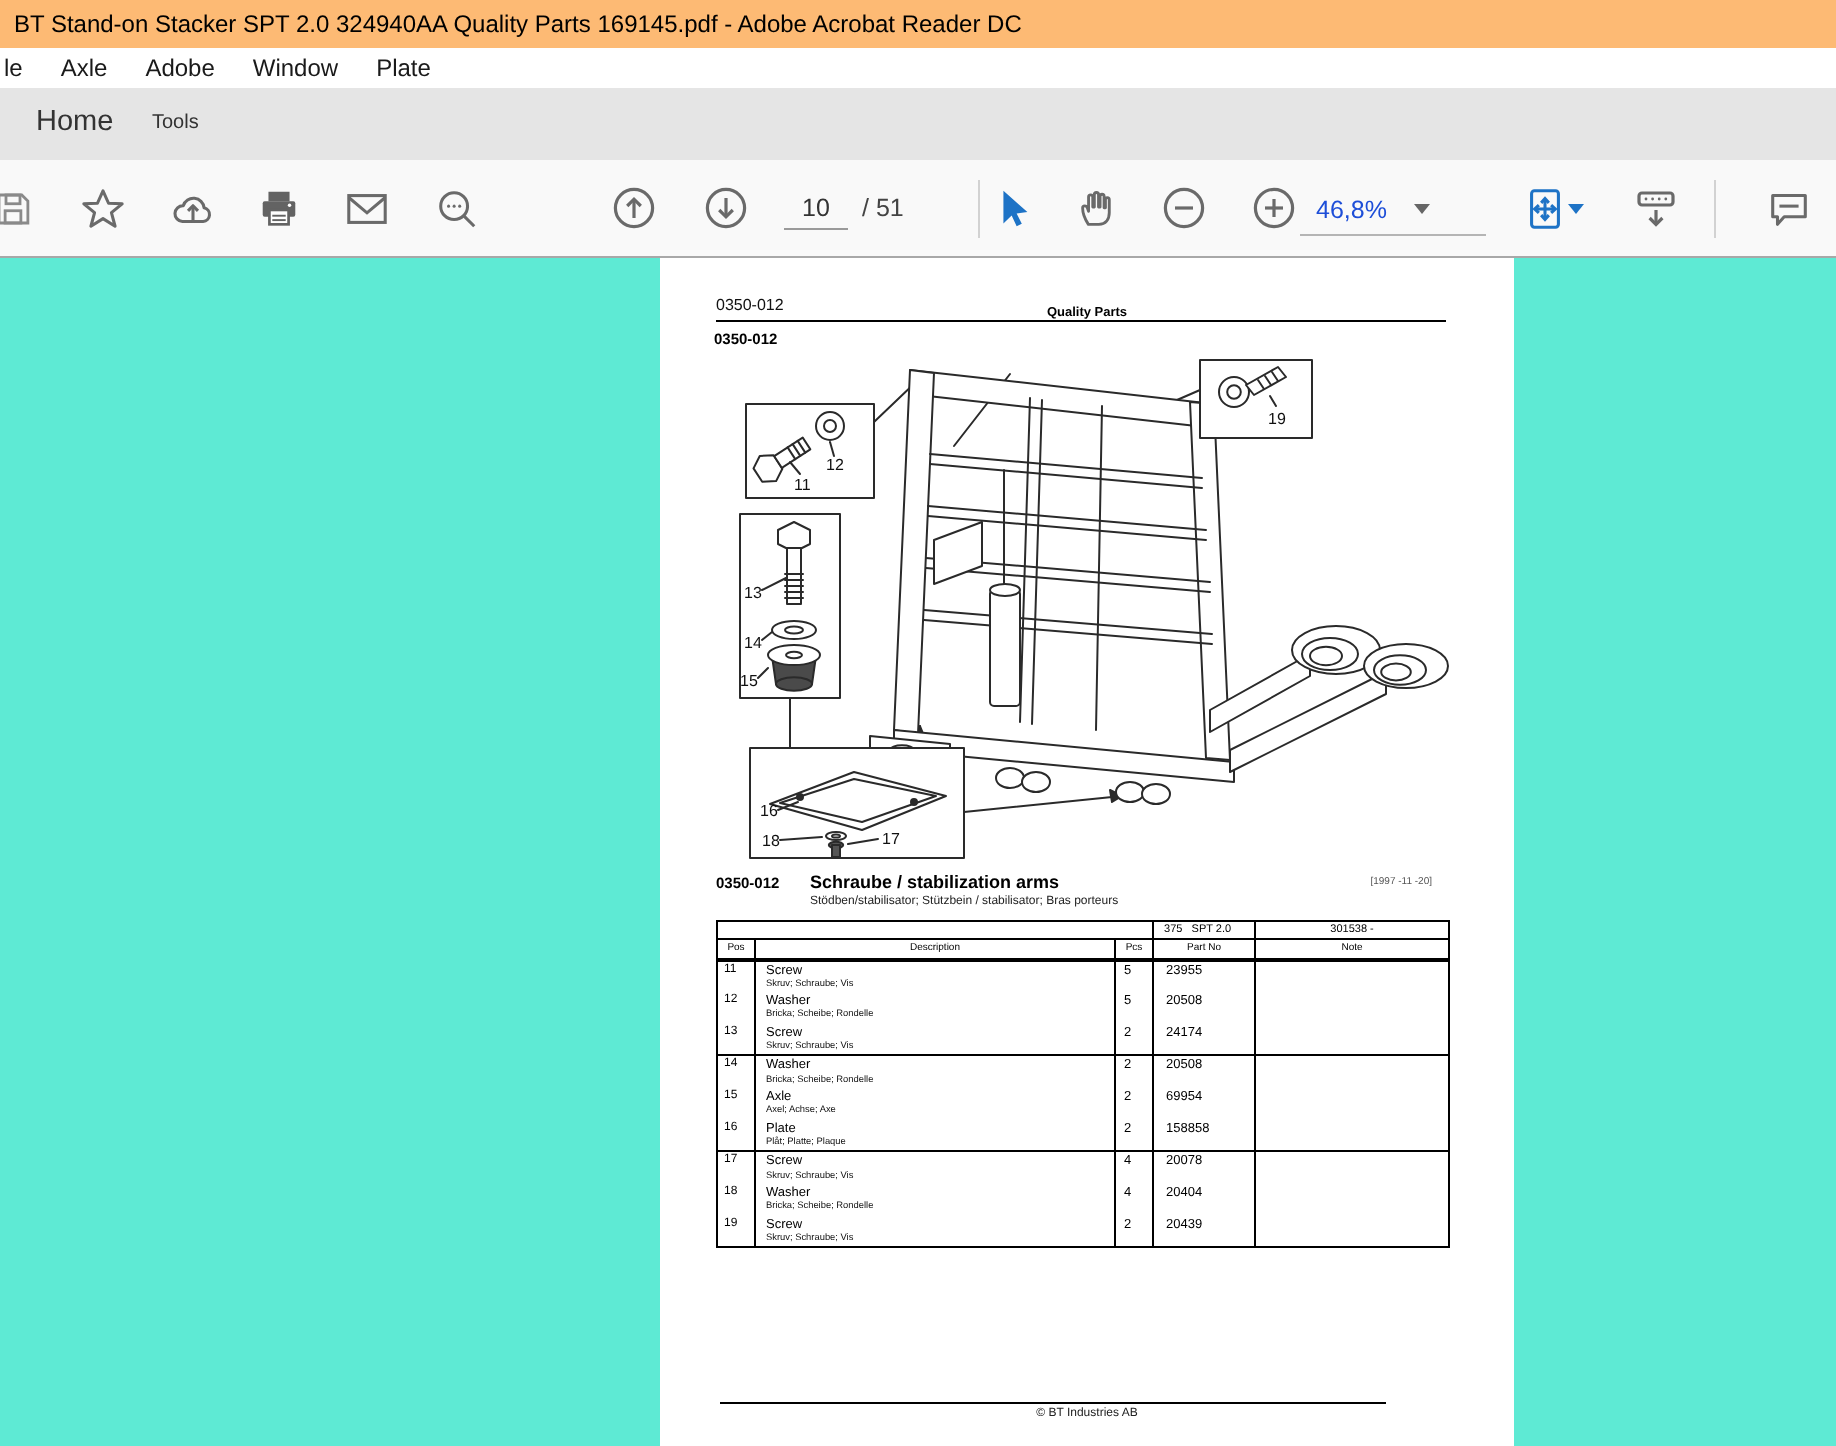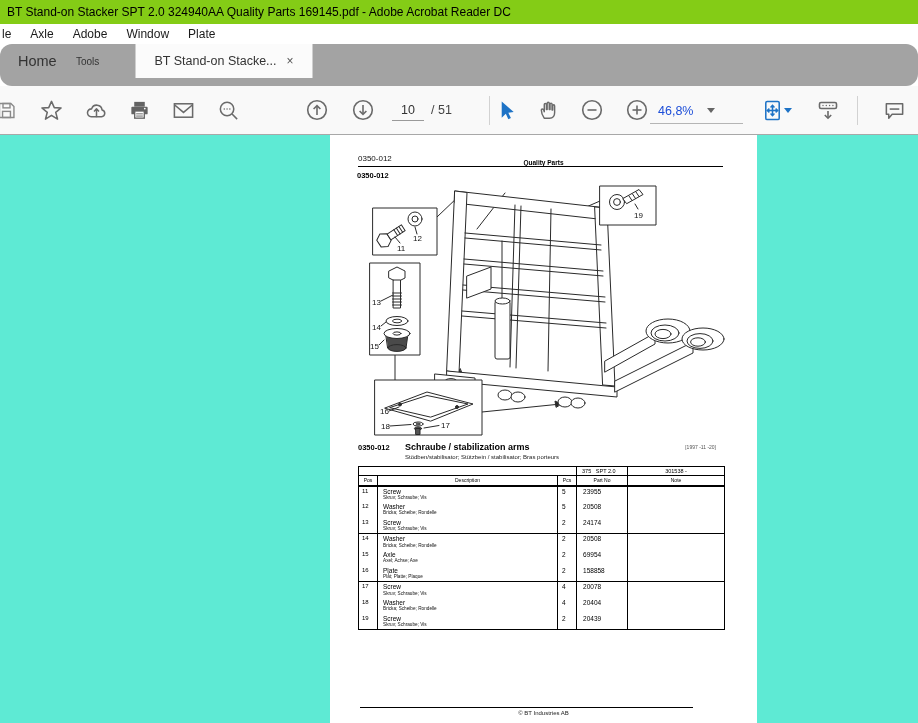--- a/index.html
+++ b/index.html
@@ -1,20 +1,20 @@
 <!DOCTYPE html>
 <html><head>
 <meta charset="utf-8">
 <style>
   * { margin:0; padding:0; box-sizing:border-box; }
   html,body { width:918px; height:723px; overflow:hidden; font-family:"Liberation Sans", sans-serif; background:#fff; }
-  .titlebar { height:24px; background:#84cc16; display:flex; align-items:center; padding-left:7px; font-size:12px; color:#000; }
+  .titlebar { height:24px; background:#fdba74; display:flex; align-items:center; padding-left:7px; font-size:12px; color:#000; }
   .menubar { height:20px; background:#fff; display:flex; align-items:center; gap:19px; font-size:12px; color:#1a1a1a; padding-left:2px; }
   .menubar span { cursor:default; }
-  .tabbar { height:42px; background:#a3a3a3; position:relative;border-radius:12px; }
+  .tabbar { height:36px; background:#e5e5e5; position:relative; }
   .tab-home { position:absolute; left:4px; top:0; height:34px; display:flex; align-items:center; font-size:14.5px; color:#333; padding:0 14px; }
   .tab-tools { position:absolute; left:62px; top:0; height:34px; display:flex; align-items:center; font-size:10px; color:#333; padding:0 14px; }
   .tab-doc { position:absolute; left:135px; top:0; width:178px; height:34px; background:#fbfbfb; border-left:1px solid #cfcfcf; border-right:1px solid #cfcfcf; display:flex; align-items:center; justify-content:center; gap:10px; font-size:12.5px; color:#333; }
   .tab-close { color:#555; font-size:12px; cursor:default; }
   .toolbar { height:49px; background:#f9f9f9; border-bottom:1px solid #a8a8a8; position:relative; }
   .tbicon { position:absolute; width:24px; height:24px; top:12px; display:flex; align-items:center; justify-content:center; }
   .tbicon svg { display:block; }
   .tb-divider { position:absolute; top:10px; width:1px; height:29px; background:#d2d2d2; }
   .page-input { position:absolute; left:392px; top:14px; width:32px; height:21px; border:none; border-bottom:1px solid #9a9a9a; background:transparent; text-align:center; font-size:12.5px; color:#333; font-family:"Liberation Sans",sans-serif; }
   .page-total { position:absolute; left:431px; top:17px; font-size:12.5px; color:#444; }
@@ -63,24 +63,20 @@
   <span>le</span>
   <span>Axle</span>
   <span>Adobe</span>
   <span>Window</span>
   <span>Plate</span>
 </div>
 
 <div class="tabbar">
   <div class="tab-home">Home</div>
   <div class="tab-tools">Tools</div>
-  <div class="tab-doc">
-    <span>BT Stand-on Stacke...</span>
-    <span class="tab-close">×</span>
-  </div>
 </div>
 
 <div class="toolbar">
 
   <span class="tbicon" style="left:-6px">
     <svg width="21" height="21" viewBox="0 0 24 24" fill="none" stroke="#8a8a8a" stroke-width="1.6">
         <path d="M4 4 h13 l3.5 3.5 V20 H4 Z"></path>
         <rect x="8" y="4" width="8" height="5"></rect>
         <rect x="7.5" y="13" width="9" height="7"></rect>
       </svg>

